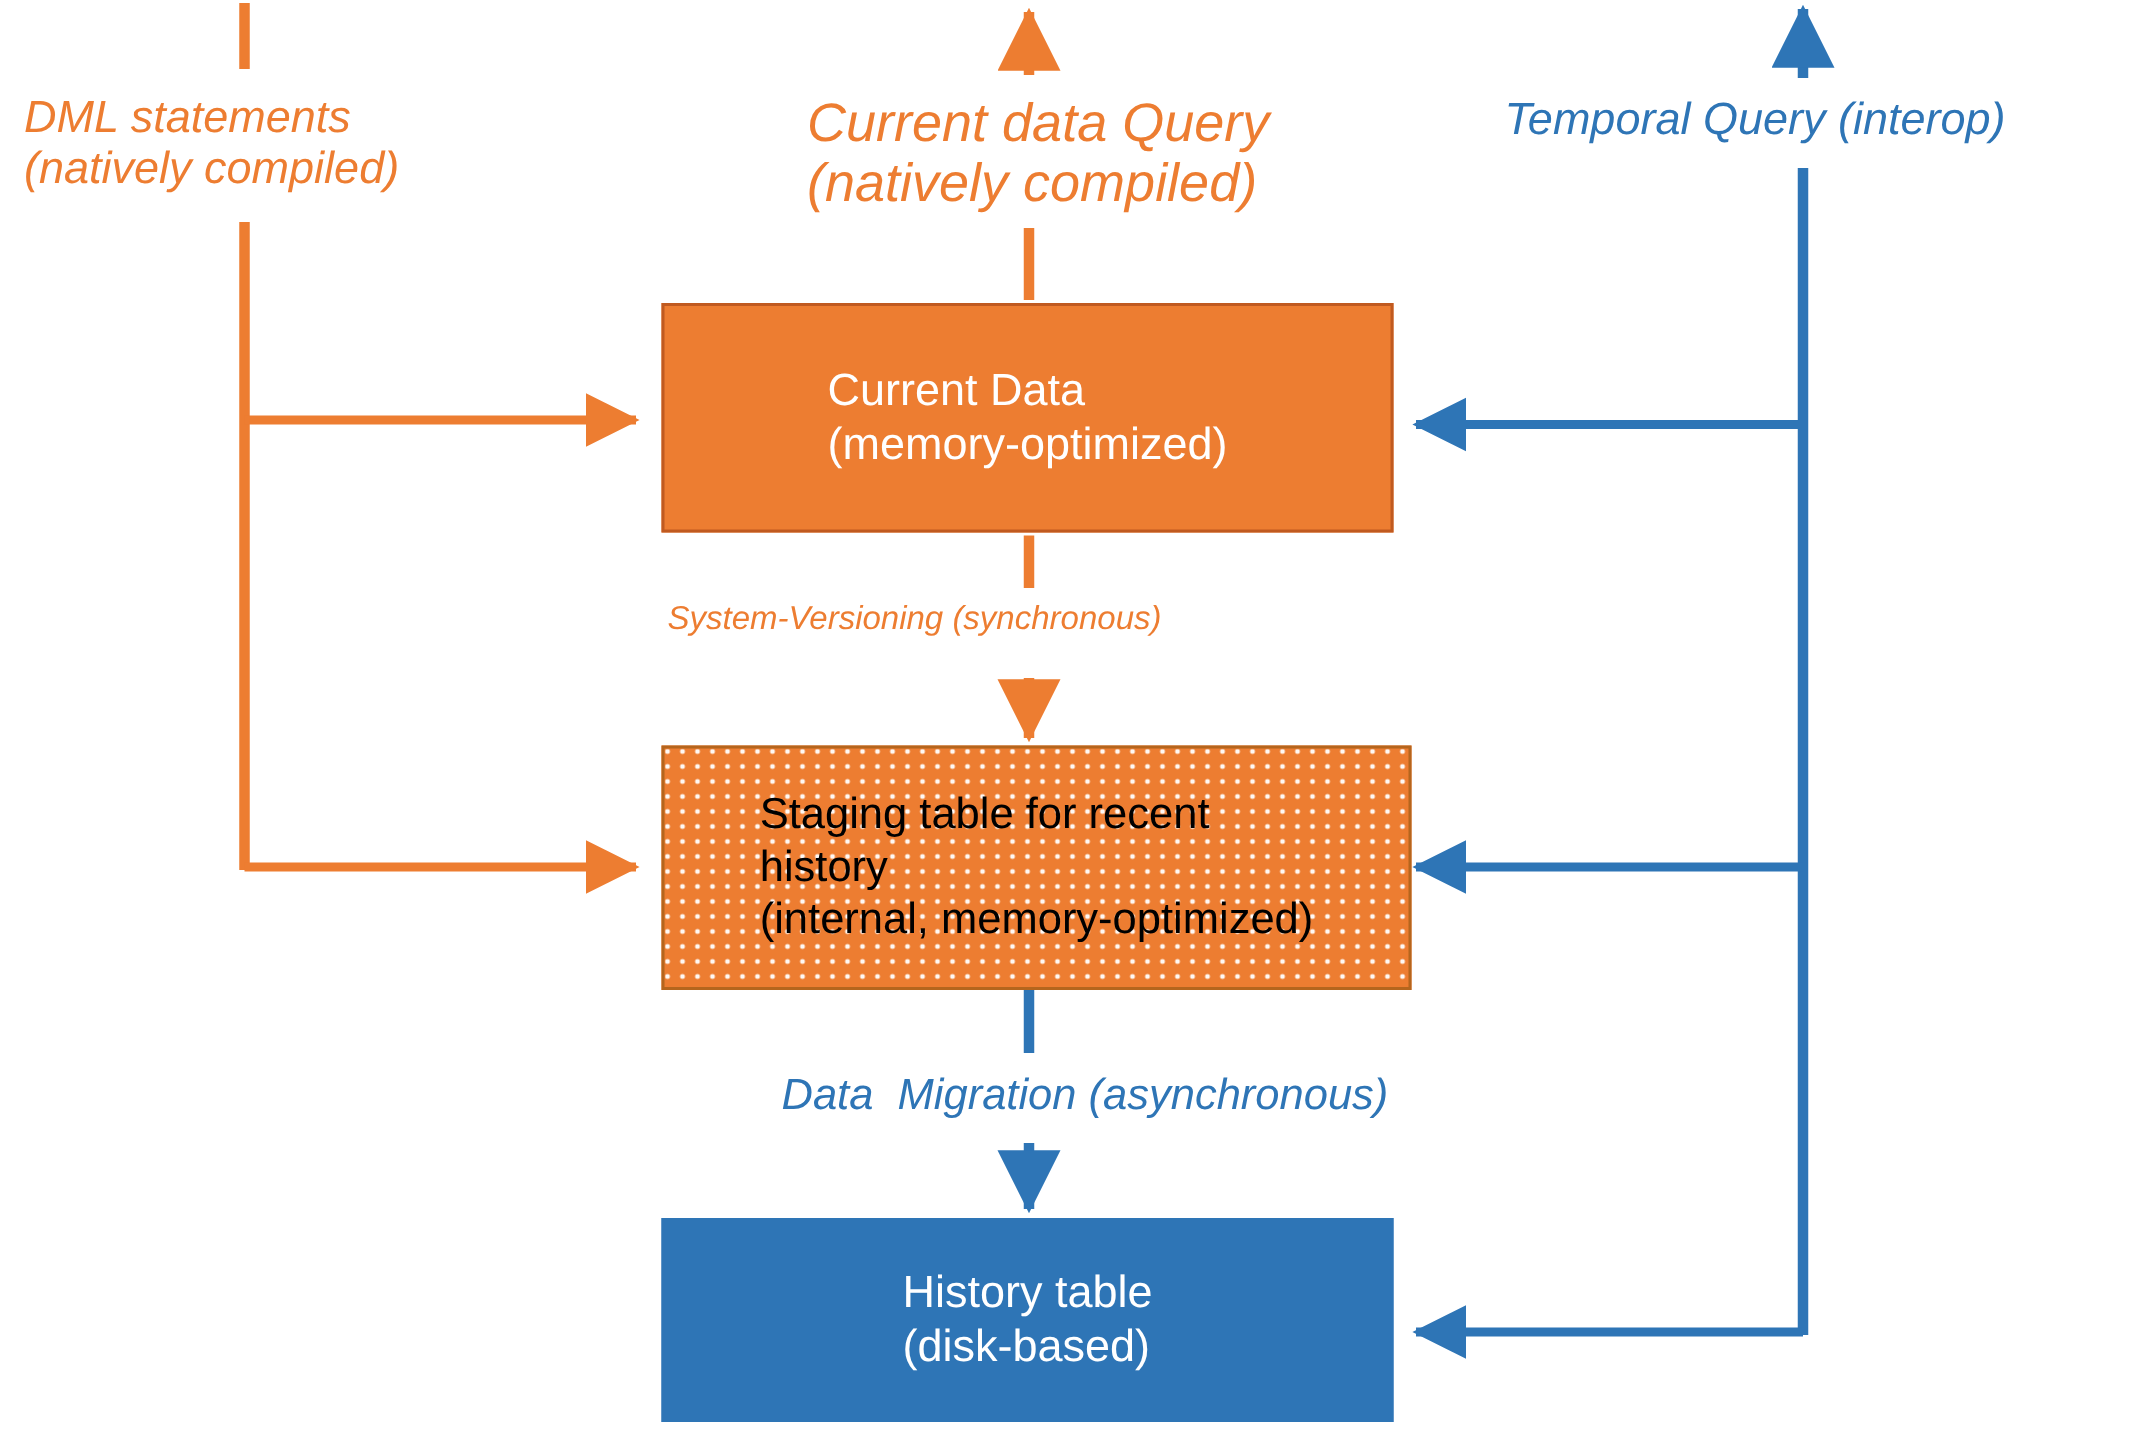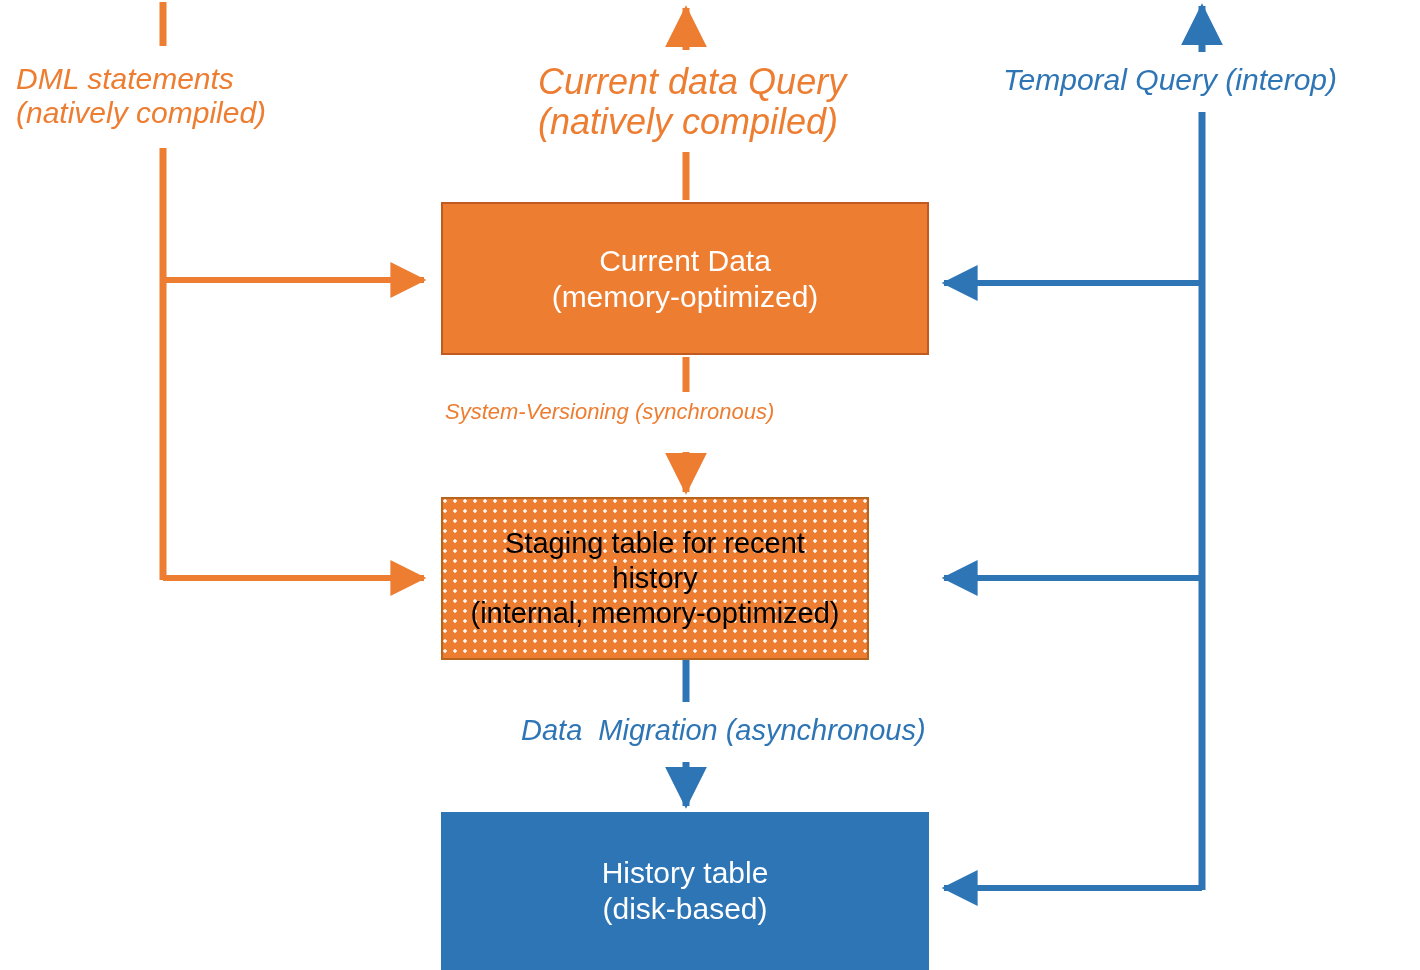--- a/index.html
+++ b/index.html
@@ -31,21 +31,21 @@
   }
   .lbl-orange { color: #ED7D31; }
   .lbl-blue   { color: #2E75B6; }
 
   .node {
     position: absolute;
     box-sizing: border-box;
     display: flex;
     align-items: center;
     justify-content: center;
-    text-align: center;
+    text-align: left;
     line-height: 1.2;
     white-space: pre-line;
   }
   .node-current {
     background: #ED7D31;
     border: 2px solid #C05A20;
     color: #ffffff;
     font-size: 30px;
   }
   .node-staging {
@@ -139,20 +139,20 @@
 
   <div class="label lbl-blue" style="left:1003px; top:63px; font-size:30px;">Temporal Query (interop)</div>
 
   <div class="label lbl-orange" style="left:445px; top:400px; font-size:22px;">System-Versioning (synchronous)</div>
 
   <div class="label lbl-blue" style="left:479px; top:714px; font-size:29px;margin-left:42px;">Data  Migration (asynchronous)</div>
 
   <div class="node node-current" style="left:441px; top:202px; width:488px; height:153px;">Current Data
 (memory-optimized)</div>
 
-  <div class="node node-staging" style="left:441px; top:497px; width:428px; height:163px;">Staging table for recent
+  <div class="node node-staging" style="left:441px; top:497px; width:500px; height:163px;">Staging table for recent
 history
 (internal, memory-optimized)</div>
 
-  <div class="node node-history" style="left:441px; top:812px; width:488px; height:158px;">History table
+  <div class="node node-history" style="left:441px; top:812px; width:488px; height:136px;">History table
 (disk-based)</div>
 
 </div>
 
 </body></html>

